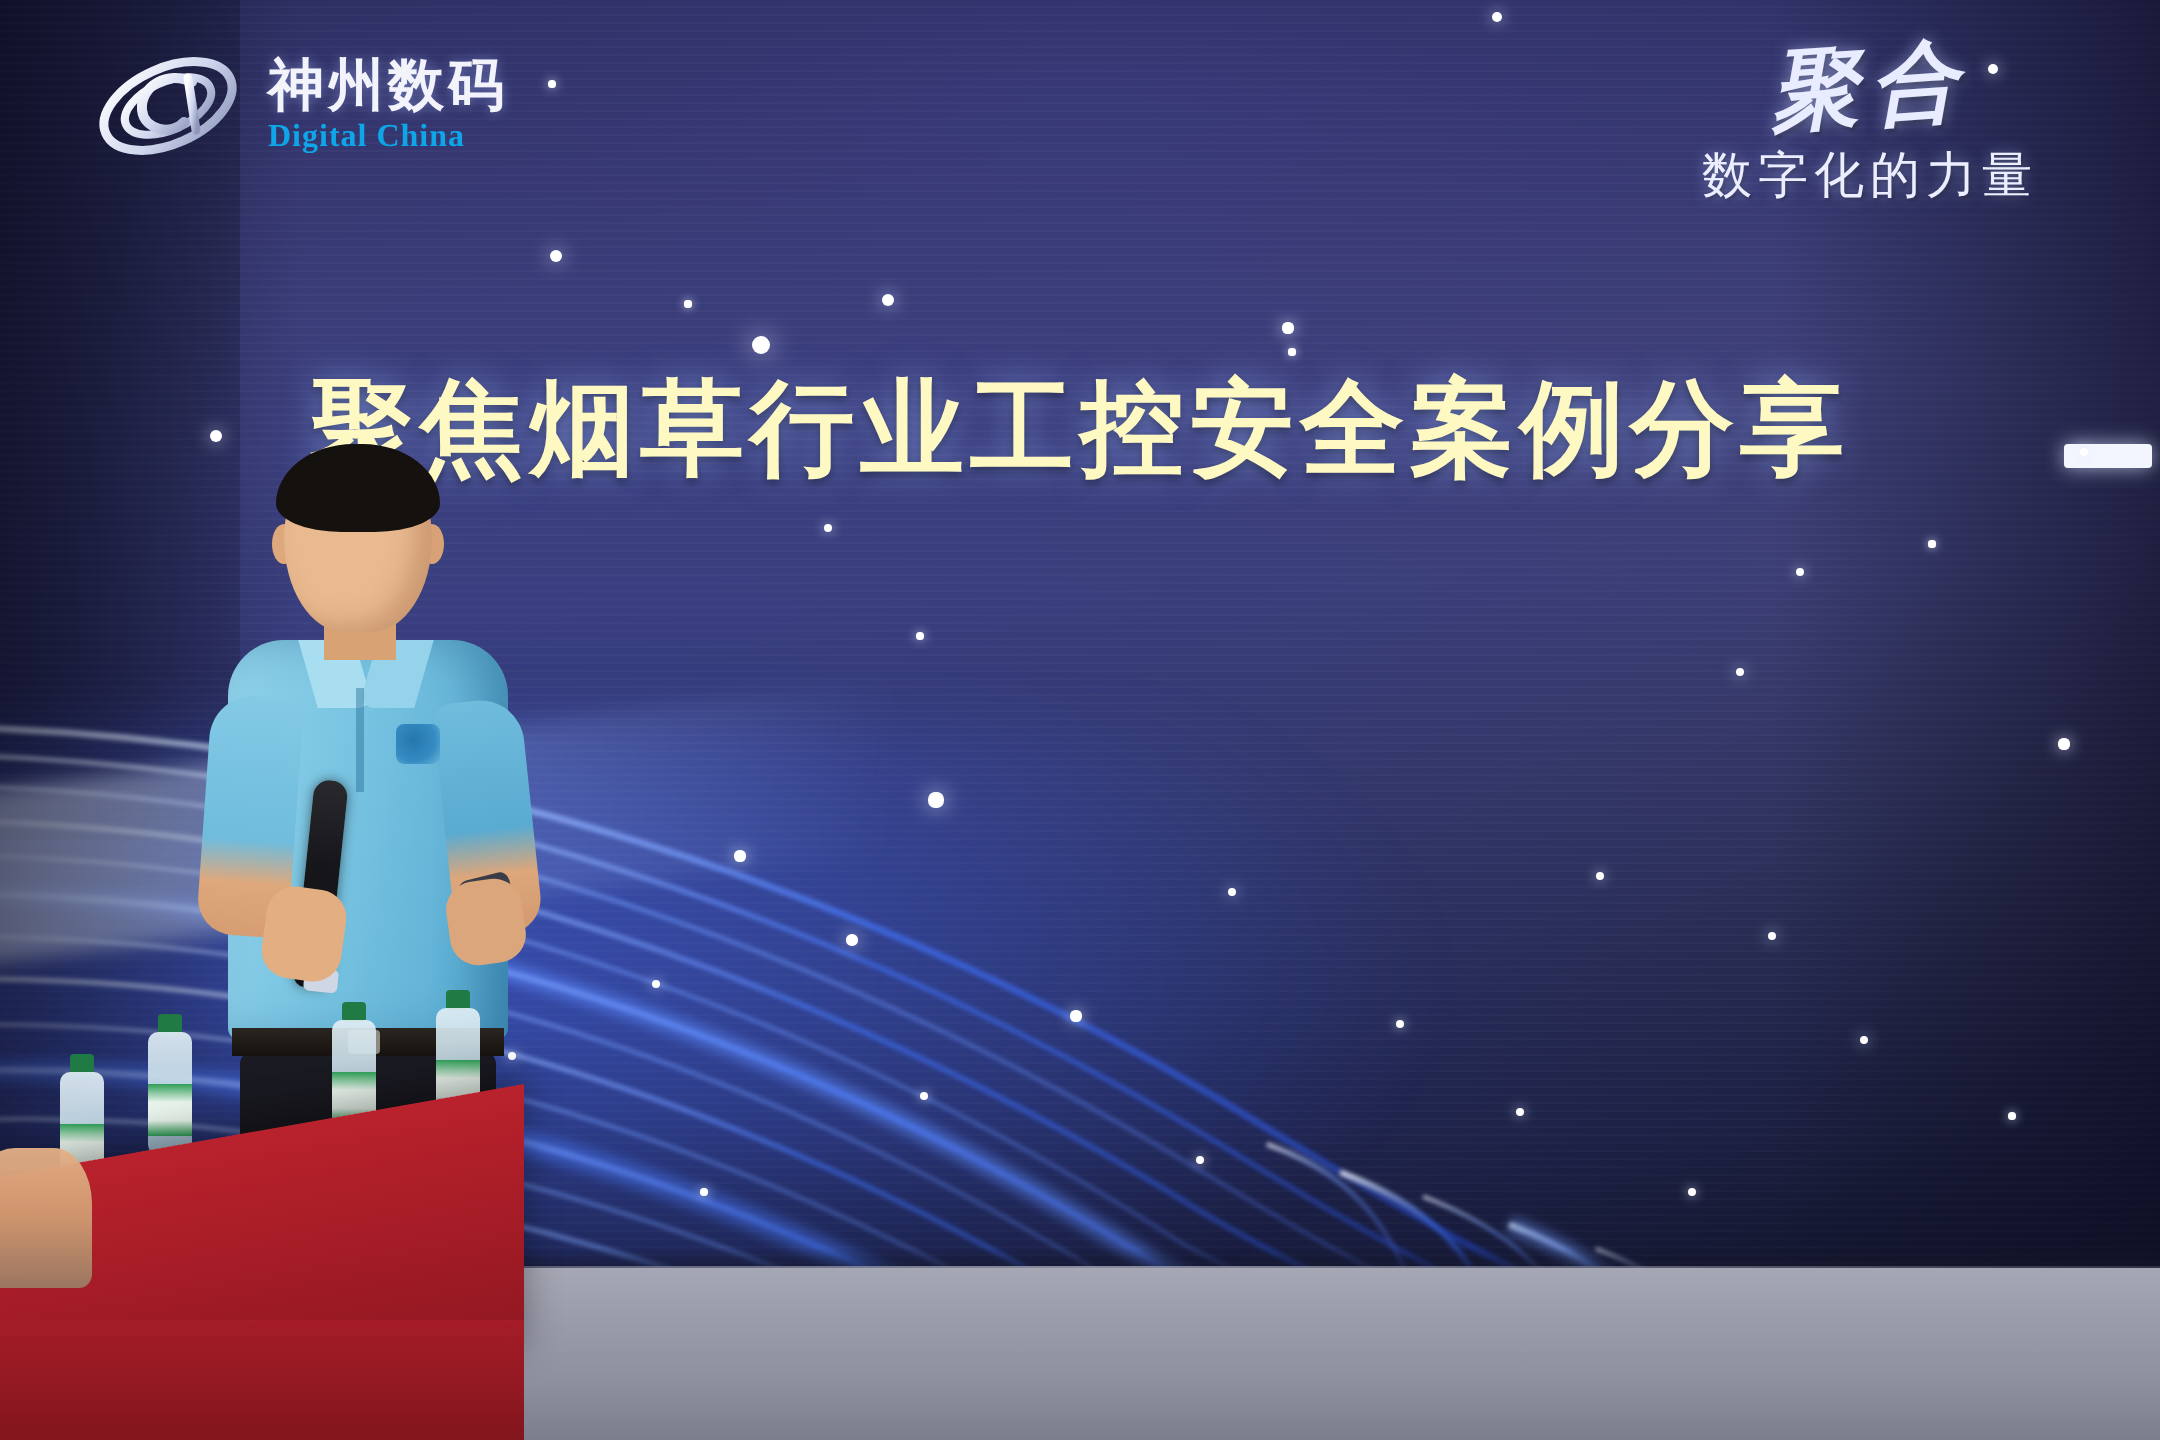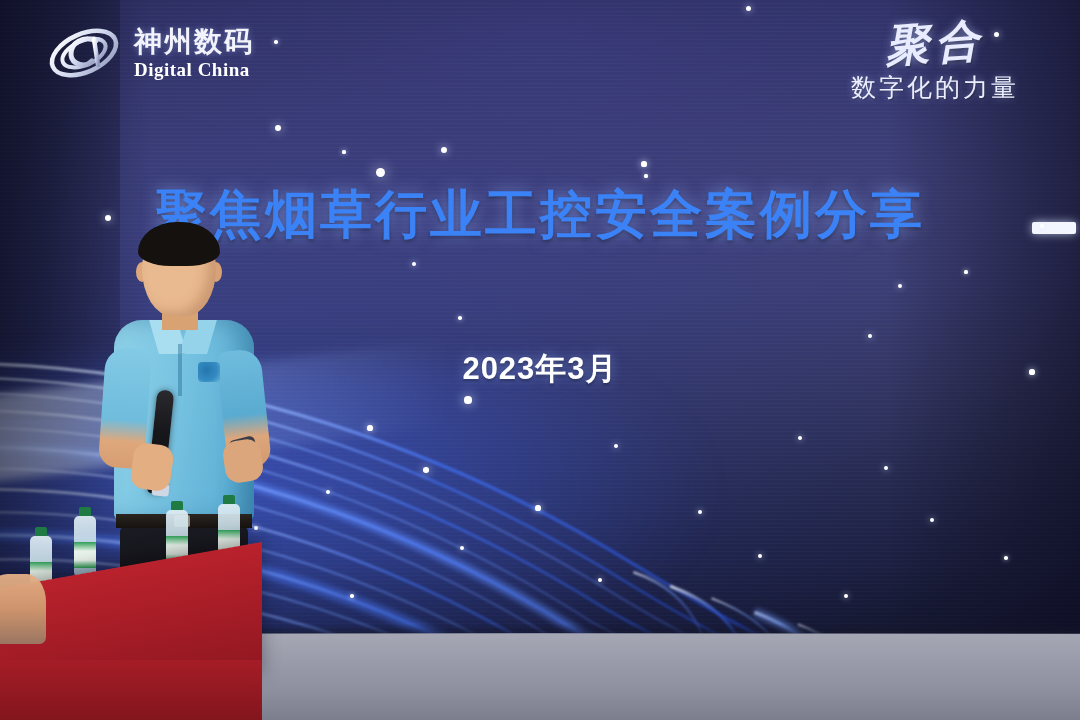--- a/index.html
+++ b/index.html
@@ -78,21 +78,21 @@
     position:absolute;left:44px;top:18px;width:280px;height:70px;
     display:flex;align-items:center;gap:10px;
   }
   .brand-mark{width:80px;height:64px;flex:0 0 auto;}
   .brand-text{display:flex;flex-direction:column;line-height:1;justify-content:flex-end;}
   .brand-cn{
     font-size:28px;font-weight:700;color:#f2f3fb;letter-spacing:2px;
     text-shadow:0 0 6px rgba(170,190,255,.45);
   }
   .brand-en{
-    font-size:19px;font-weight:700;color:#ffffff;letter-spacing:.5px;margin-top:4px;
+    font-size:16px;font-weight:700;color:#0ea5e9;letter-spacing:.5px;margin-top:4px;
     font-family:"Liberation Serif","DejaVu Serif",serif;
   }
 
   .theme-logo{
     position:absolute;right:20px;top:14px;width:250px;height:100px;
     text-align:center;
   }
   .theme-cn{
     font-size:44px;font-weight:700;color:#e9ecff;letter-spacing:6px;
     font-family:"Liberation Serif","DejaVu Serif",serif;
@@ -103,21 +103,21 @@
   }
   .theme-sub{
     font-size:25px;font-weight:400;color:#eceeff;letter-spacing:3px;
     margin-top:-2px;
     text-shadow:0 0 7px rgba(180,200,255,.5), 1px 1px 2px rgba(0,0,0,.4);
   }
 
   .main-title{
     position:absolute;left:0;right:0;top:180px;
     text-align:center;
-    font-size:52px;font-weight:700;color:#3b82f6;letter-spacing:3px;
+    font-size:52px;font-weight:700;color:#fef9c3;letter-spacing:3px;
     text-shadow:0 0 16px rgba(150,180,255,.55), 0 2px 4px rgba(0,0,0,.45);
   }
   .date-line{
     position:absolute;left:0;right:0;top:348px;
     text-align:center;
     font-size:31px;font-weight:700;color:#ffffff;letter-spacing:1px;
     text-shadow:0 0 12px rgba(150,180,255,.5), 0 2px 3px rgba(0,0,0,.4);
   }
   .company-line{
     position:absolute;left:0;right:0;top:455px;
@@ -377,21 +377,20 @@
       <span class="brand-en">Digital China</span>
     </div>
   </div>
 
   <div class="theme-logo">
     <div class="theme-cn">聚合</div>
     <div class="theme-sub">数字化的力量</div>
   </div>
 
   <div class="main-title">聚焦烟草行业工控安全案例分享</div>
-  <div class="date-line">2023年3月</div>
 
   <div class="edge-light"></div>
 
   <div id="particle-layer">
       <div class="particle" style="left: 745.5px; top: 5.5px; width: 5px; height: 5px; box-shadow: rgba(220, 232, 255, 0.85) 0px 0px 7.5px;"></div>
       <div class="particle" style="left: 993.5px; top: 31.5px; width: 5px; height: 5px; box-shadow: rgba(220, 232, 255, 0.85) 0px 0px 7.5px;"></div>
       <div class="particle" style="left: 274.2px; top: 40.2px; width: 3.6px; height: 3.6px; box-shadow: rgba(220, 232, 255, 0.85) 0px 0px 5.4px;"></div>
       <div class="particle" style="left: 274.8px; top: 124.8px; width: 6.4px; height: 6.4px; box-shadow: rgba(220, 232, 255, 0.85) 0px 0px 9.6px;"></div>
       <div class="particle" style="left: 342.4px; top: 150.4px; width: 3.2px; height: 3.2px; box-shadow: rgba(220, 232, 255, 0.85) 0px 0px 4.8px;"></div>
       <div class="particle" style="left: 441px; top: 147px; width: 6px; height: 6px; box-shadow: rgba(220, 232, 255, 0.85) 0px 0px 9px;"></div>

